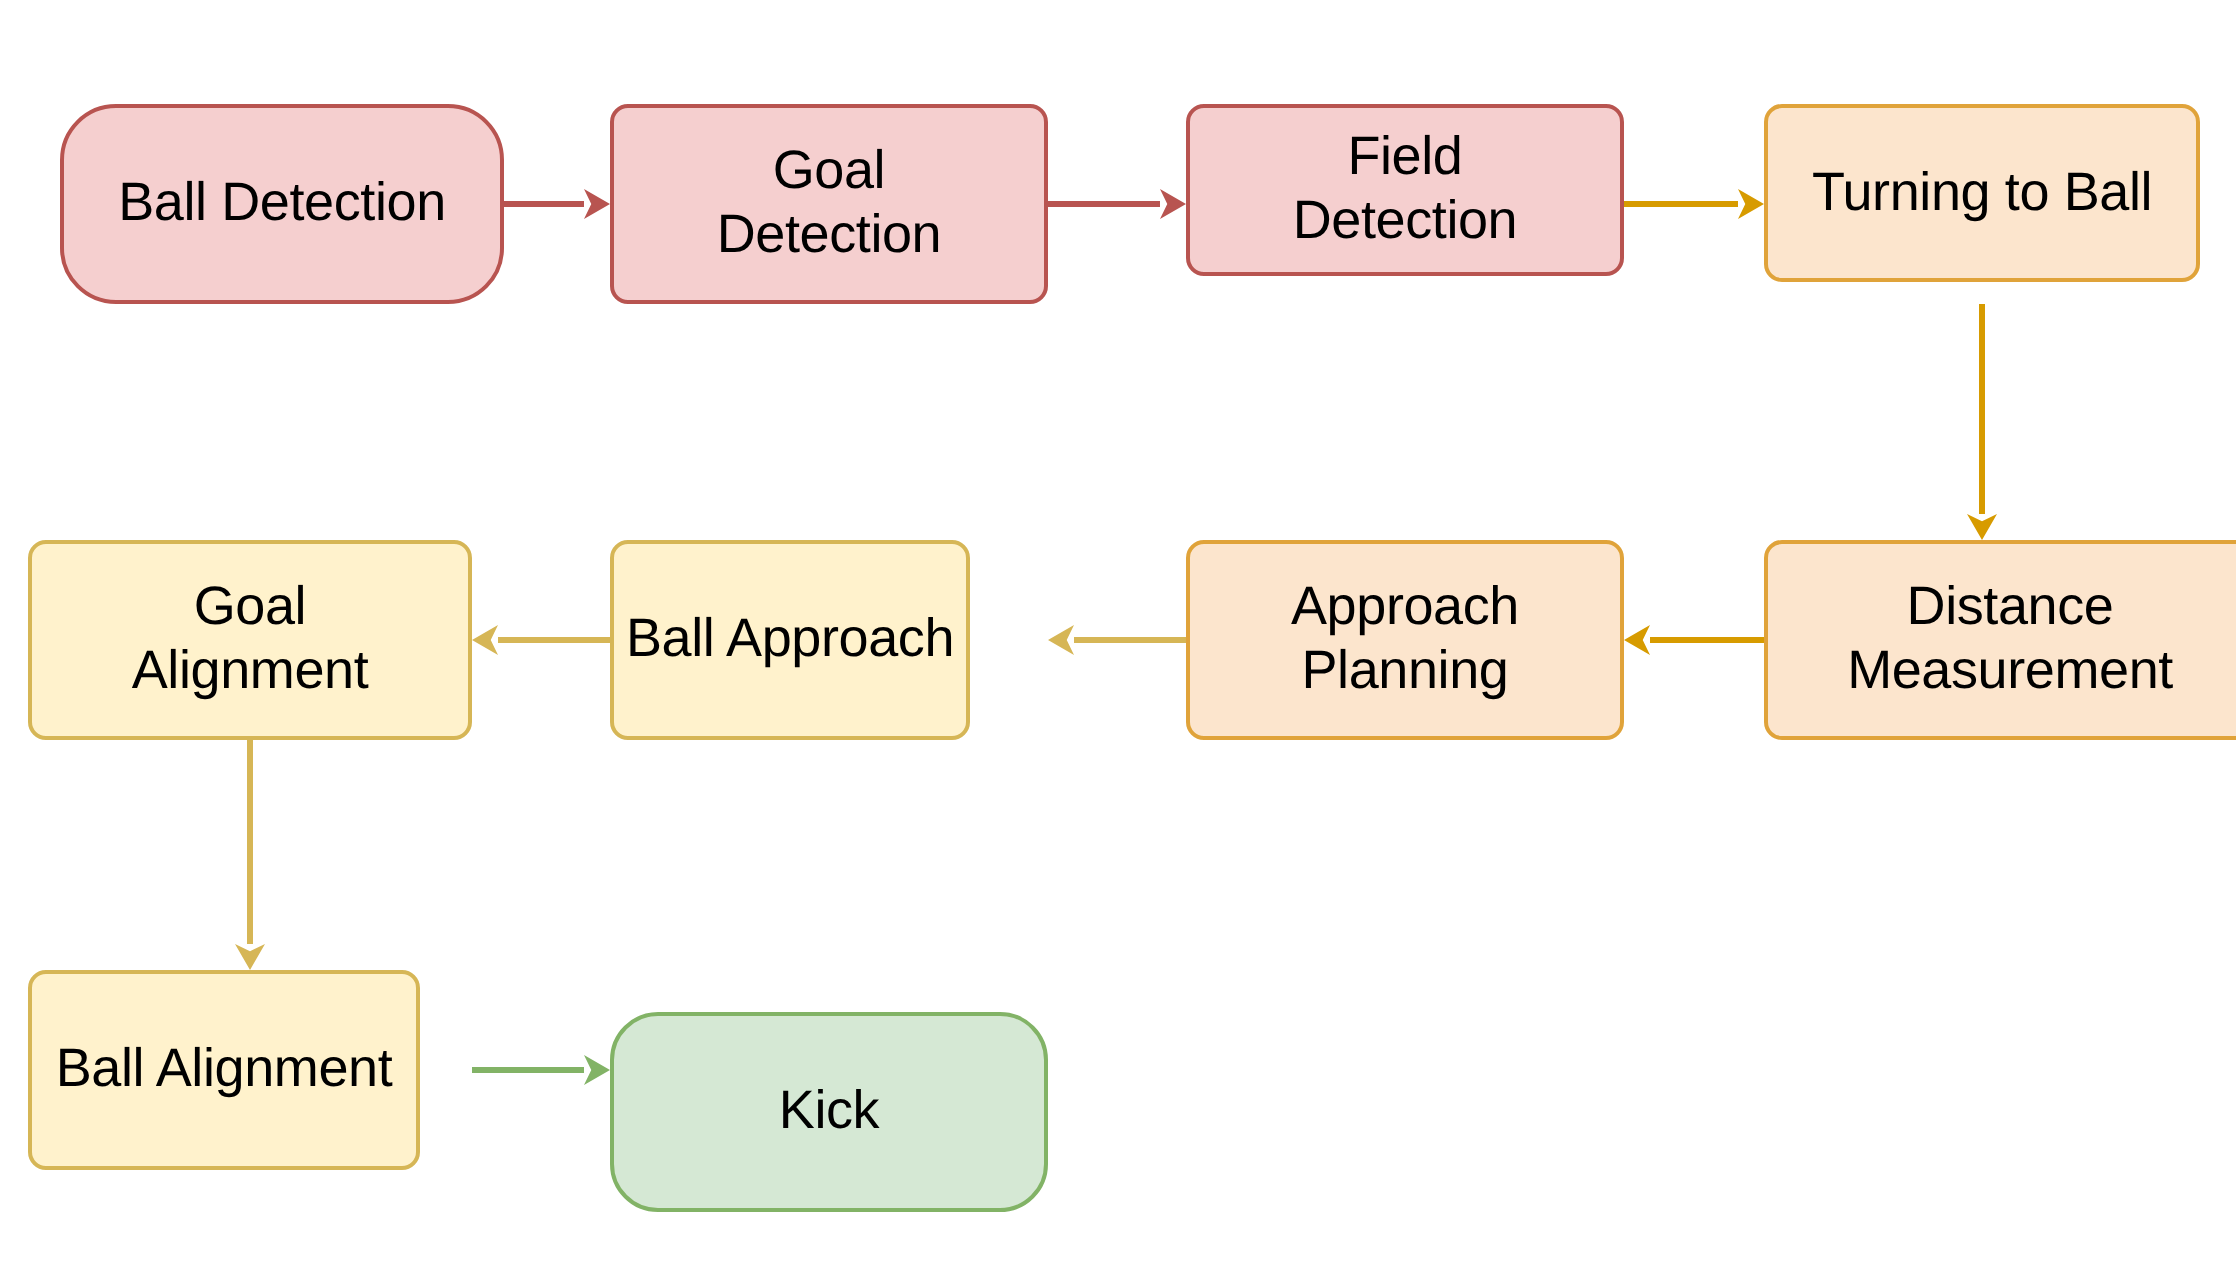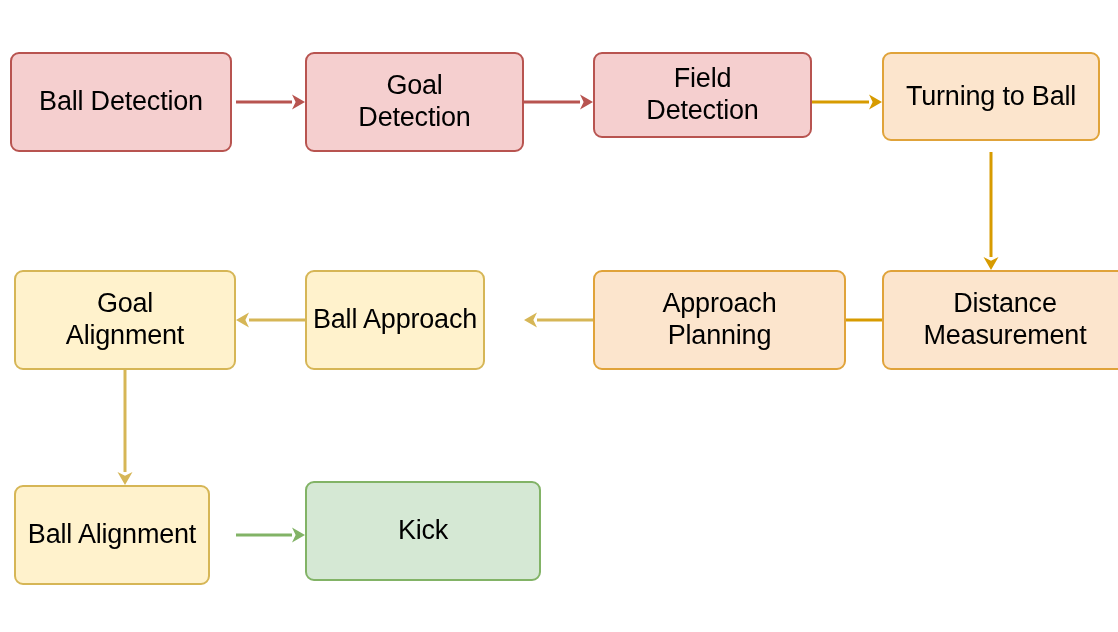--- a/index.html
+++ b/index.html
@@ -98,28 +98,28 @@
         <line x1="14" y1="14" x2="14" y2="116" stroke="#d6b656" stroke-width="3"></line>
         <polygon points="14,129 6.5,116 14,119.64 21.5,116" fill="#d6b656"></polygon>
       </svg>
     </div>
     <div class="edge" style="left: 222px; top: 521px; width: 97px; height: 29px;">
       <svg width="97" height="29">
         <line x1="14" y1="14" x2="70" y2="14" stroke="#82b366" stroke-width="3"></line>
         <polygon points="83,14 70,6.5 73.64,14 70,21.5" fill="#82b366"></polygon>
       </svg>
     </div>
-    <div class="node pink" style="left: 10px; top: 52px; width: 222px; height: 100px;"><span>Ball Detection</span></div>
+    <div class="node pink" style="left: 30px; top: 52px; width: 222px; height: 100px; border-radius: 28px;"><span>Ball Detection</span></div>
     <div class="node pink" style="left: 305px; top: 52px; width: 219px; height: 100px;"><span>Goal
 Detection</span></div>
     <div class="node pink" style="left: 593px; top: 52px; width: 219px; height: 86px;"><span>Field
 Detection</span></div>
     <div class="node orange" style="left: 882px; top: 52px; width: 218px; height: 89px;"><span>Turning to Ball</span></div>
     <div class="node yellow" style="left: 14px; top: 270px; width: 222px; height: 100px;"><span>Goal
 Alignment</span></div>
     <div class="node yellow" style="left: 305px; top: 270px; width: 180px; height: 100px;"><span>Ball Approach</span></div>
-    <div class="node orange" style="left: 593px; top: 270px; width: 253px; height: 100px;"><span>Approach
+    <div class="node orange" style="left: 593px; top: 270px; width: 219px; height: 100px;"><span>Approach
 Planning</span></div>
     <div class="node orange" style="left: 882px; top: 270px; width: 246px; height: 100px;"><span>Distance
 Measurement</span></div>
     <div class="node yellow" style="left: 14px; top: 485px; width: 196px; height: 100px;"><span>Ball Alignment</span></div>
-    <div class="node green" style="left: 305px; top: 481px; width: 236px; height: 100px;"><span>Kick</span></div>
+    <div class="node green" style="left: 305px; top: 506px; width: 219px; height: 100px; border-radius: 24px;"><span>Kick</span></div>
   </div>
 
 </body></html>

